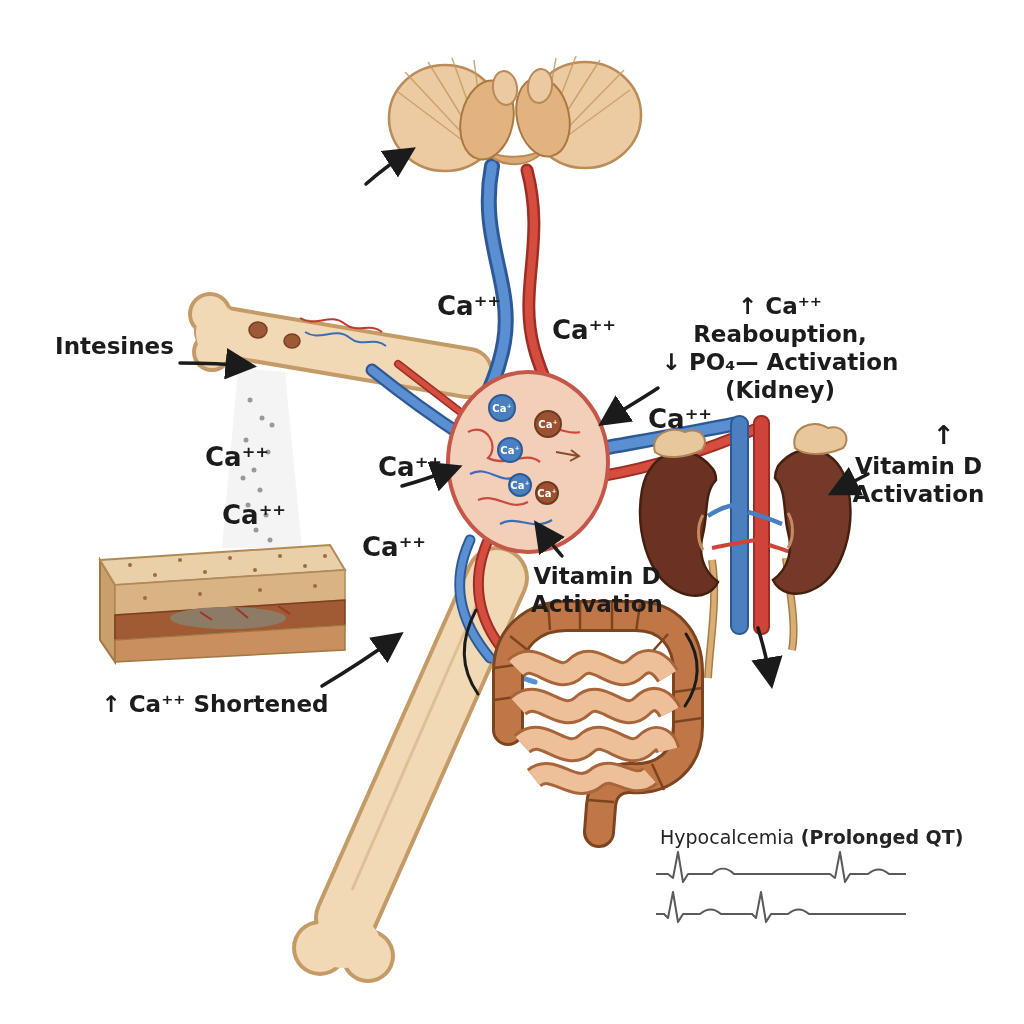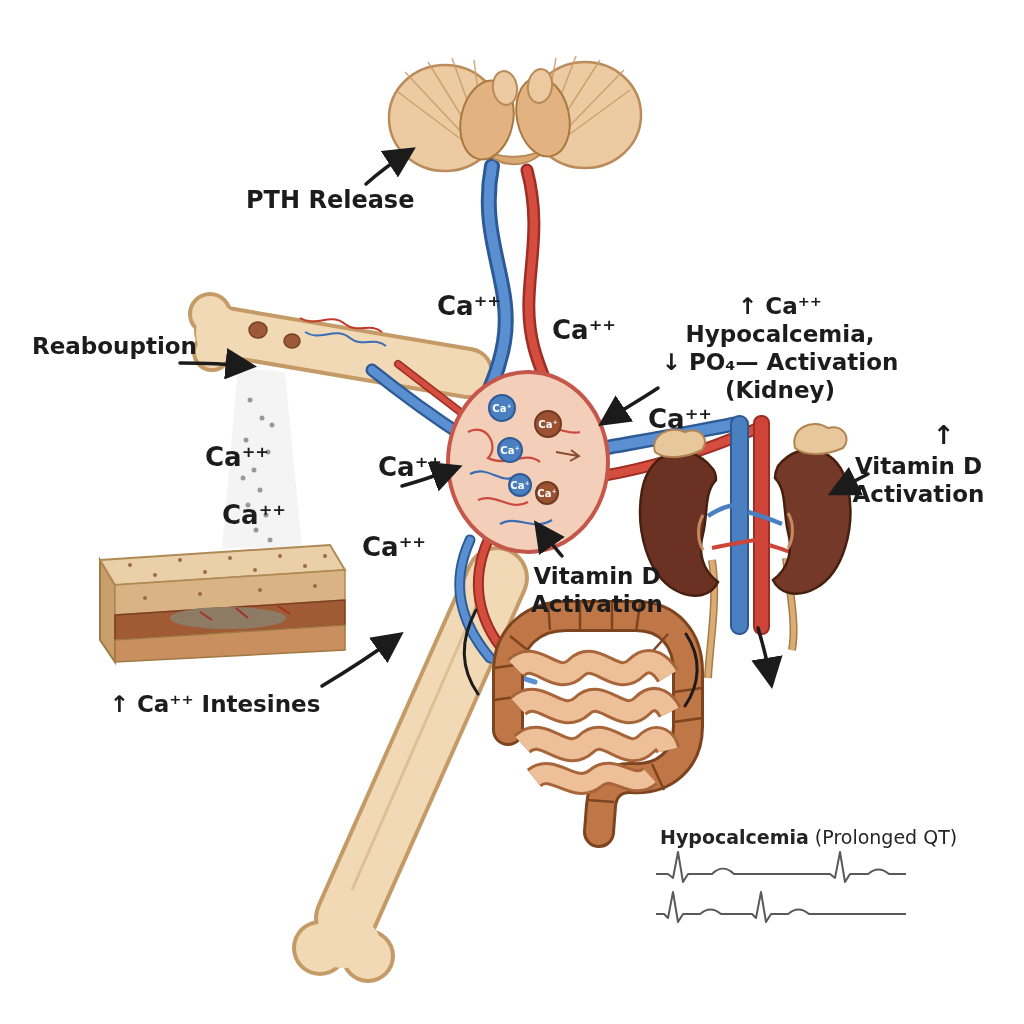--- a/index.html
+++ b/index.html
@@ -8,22 +8,22 @@
   #canvas{position:relative;width:1024px;height:1024px;background:#ffffff;overflow:hidden}
   #art{position:absolute;left:0;top:0}
   .lbl{position:absolute;font-weight:bold;color:#1c1c1c;line-height:1.22;white-space:nowrap}
   .ctr{text-align:center}
   .blk{white-space:normal}
   .sz24{font-size:24px}
   .sz23{font-size:23px}
   .sz21{font-size:26px}
   .sz26{font-size:26px}
   .ecg-lbl{position:absolute;font-size:19px;color:#242424}
-  .ecg-lbl .ttl{font-weight:bold}
-  .ecg-lbl .nrm{font-weight:normal}
+  .ecg-lbl .ttl{font-weight:normal}
+  .ecg-lbl .nrm{font-weight:bold}
 </style>
 </head>
 <body>
 
 <div id="canvas">
 
 <svg id="art" width="1024" height="1024" viewBox="0 0 1024 1024">
   <defs>
     <marker id="ah" markerWidth="9" markerHeight="9" refX="7" refY="4.5" orient="auto">
       <path d="M0,0 L9,4.5 L0,9 Z" fill="#1b1b1b"></path>
@@ -231,53 +231,52 @@
     <path d="M758,628 C764,648 768,664 771,682" marker-end="url(#ah)"></path>
     <path d="M868,474 C856,480 846,486 834,492" marker-end="url(#ah)"></path>
   </g>
 
   <g fill="none" stroke="#5a5a5a" stroke-width="2" stroke-linejoin="round">
     <path d="M656,874 L668,874 L673,878 L678,852 L683,882 L688,874 L712,874 C719,867 727,867 734,874 L830,874 L835,878 L840,852 L845,882 L850,874 L868,874 C875,868 882,868 889,874 L906,874"></path>
     <path d="M656,914 L664,914 L668,918 L673,892 L678,922 L683,914 L700,914 C707,908 714,908 721,914 L752,914 L756,918 L761,892 L766,922 L771,914 L788,914 C795,908 802,908 809,914 L906,914"></path>
   </g>
 </svg>
 
-<div class="lbl sz24" style="left:246px;top:186px">PTH Release</div>
 
 <div class="lbl sz23 ctr blk" style="left:22px;top:332px;width:185px">
-  <div>Reabouption</div>
+  <div>Intesines</div>
 </div>
 
 <div class="lbl sz21" style="left:437px;top:291px">Ca⁺⁺</div>
 <div class="lbl sz21" style="left:552px;top:315px">Ca⁺⁺</div>
 <div class="lbl sz21" style="left:648px;top:404px">Ca⁺⁺</div>
 <div class="lbl sz21" style="left:205px;top:442px">Ca⁺⁺</div>
 <div class="lbl sz21" style="left:222px;top:500px">Ca⁺⁺</div>
 <div class="lbl sz21" style="left:378px;top:452px">Ca⁺⁺</div>
 <div class="lbl sz21" style="left:362px;top:532px">Ca⁺⁺</div>
 
 <div class="lbl sz23 ctr blk" style="left:652px;top:292px;width:256px">
-  <div>↑ Ca⁺⁺ Hypocalcemia,</div>
+  <div>↑ Ca⁺⁺ Reabouption,</div>
   <div>↓ PO₄— Activation</div>
   <div>(Kidney)</div>
 </div>
 
 <div class="lbl sz26" style="left:933px;top:420px">↑</div>
 <div class="lbl sz23 ctr blk" style="left:846px;top:452px;width:145px">
   <div>Vitamin D</div>
   <div>Activation</div>
 </div>
 
 <div class="lbl sz23 ctr blk" style="left:522px;top:562px;width:150px">
   <div>Vitamin D</div>
   <div>Activation</div>
 </div>
 
 <div class="lbl sz23 ctr blk" style="left:85px;top:690px;width:260px">
-  <div>↑ Ca⁺⁺ Intesines</div>
+  <div>↑ Ca⁺⁺ Shortened</div>
 </div>
 
 
 <div class="ecg-lbl" style="left:660px;top:826px">
   <span class="ttl">Hypocalcemia</span><span class="nrm"> (Prolonged QT)</span>
 </div>
 
 
 </div>
 

